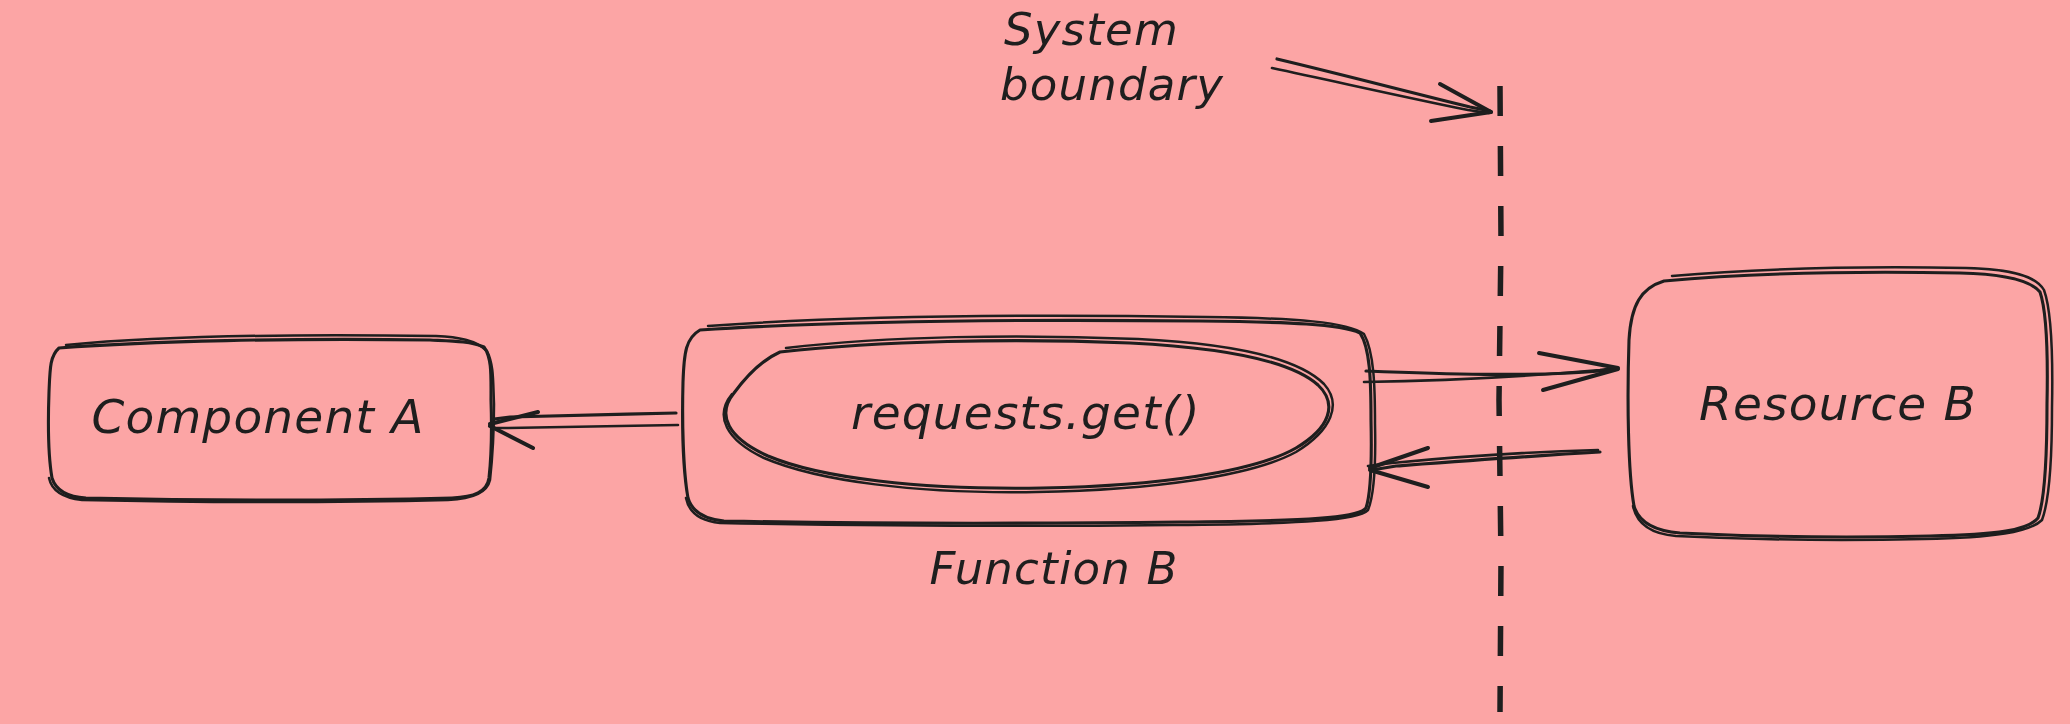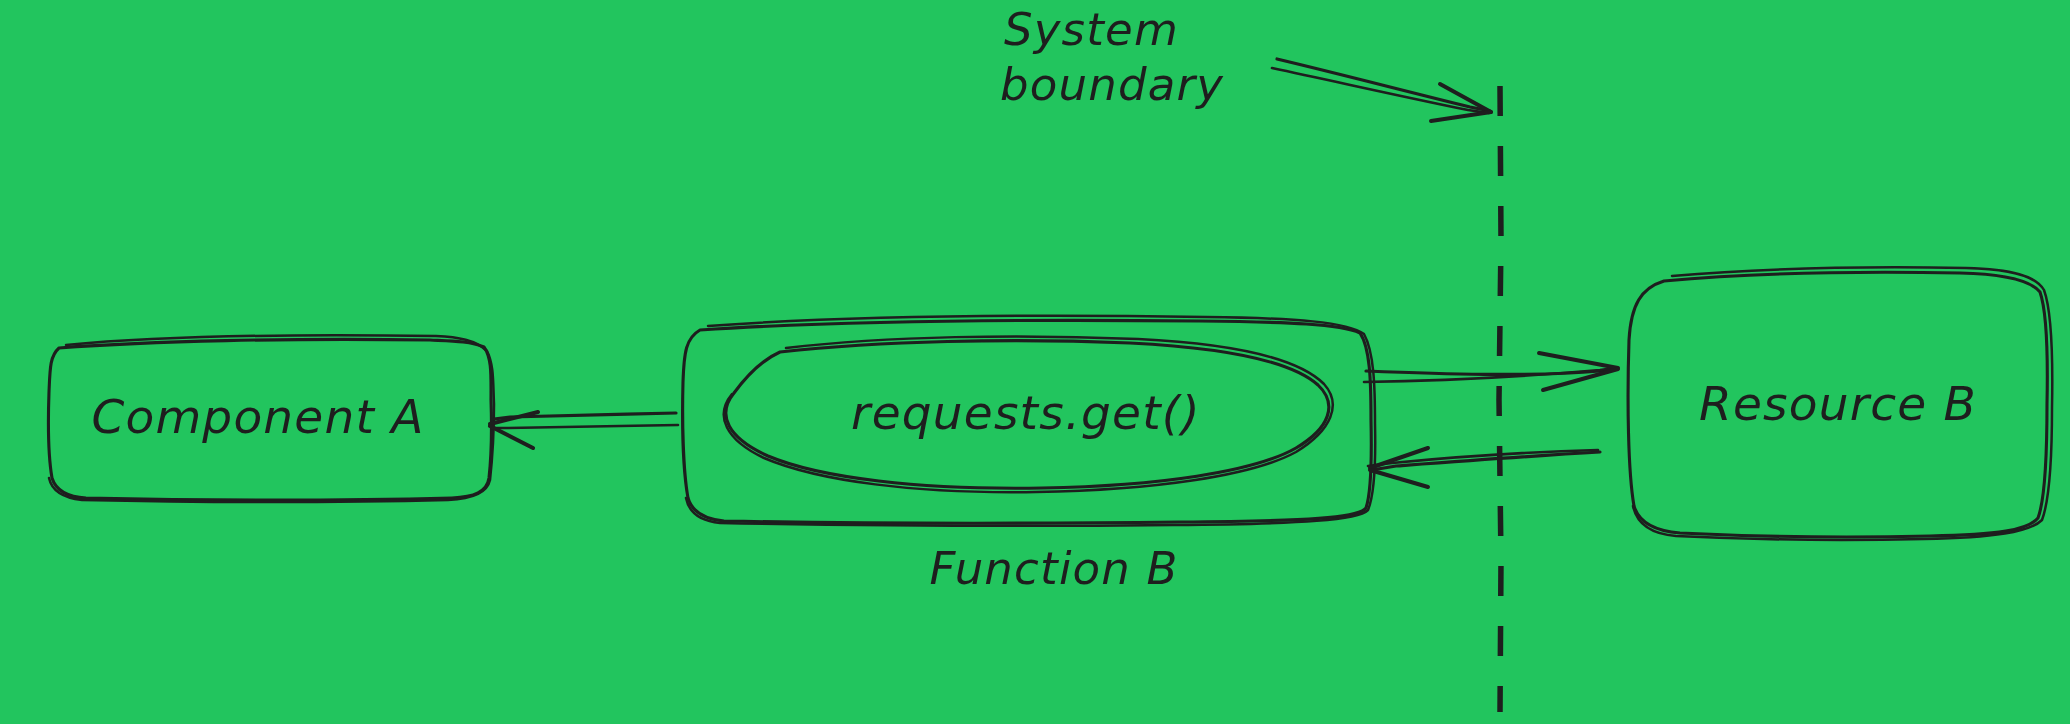--- a/index.html
+++ b/index.html
@@ -10,21 +10,21 @@
   body {
     width: 2070px;
     height: 724px;
     overflow: hidden;
     font-family: "DejaVu Sans", sans-serif;
   }
   #canvas-root {
     position: relative;
     width: 2070px;
     height: 724px;
-    background: #22c55e;
+    background: #fca5a5;
   }
   svg.diagram {
     position: absolute;
     top: 0;
     left: 0;
     width: 2070px;
     height: 724px;
     display: block;
   }
   .sketch-stroke {

